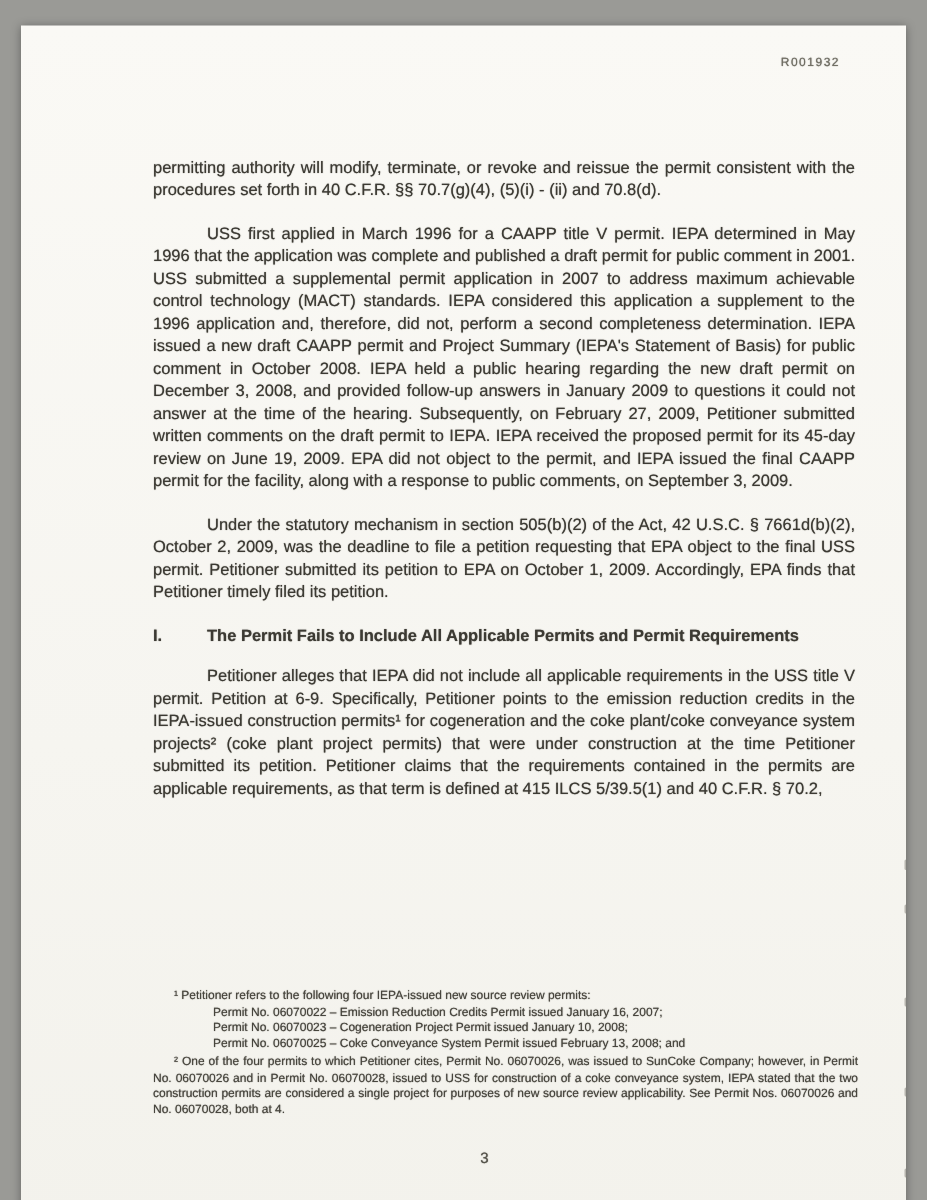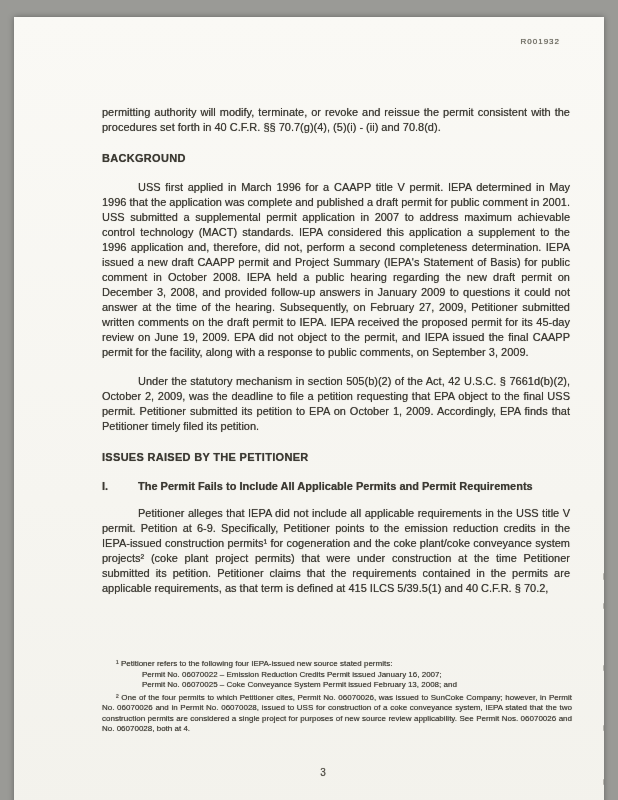--- a/index.html
+++ b/index.html
@@ -88,41 +88,40 @@
 <body>
 
 <div class="page">
 
   <div class="doc-ref scan-text">R001932</div>
 
   <div class="content scan-text">
 
     <p class="para">permitting authority will modify, terminate, or revoke and reissue the permit consistent with the procedures set forth in 40 C.F.R. §§ 70.7(g)(4), (5)(i) - (ii) and 70.8(d).</p>
 
-    <div class="heading">BACKGROUND</div>
 
     <p class="para indent">USS first applied in March 1996 for a CAAPP title V permit. IEPA determined in May 1996 that the application was complete and published a draft permit for public comment in 2001. USS submitted a supplemental permit application in 2007 to address maximum achievable control technology (MACT) standards. IEPA considered this application a supplement to the 1996 application and, therefore, did not, perform a second completeness determination. IEPA issued a new draft CAAPP permit and Project Summary (IEPA's Statement of Basis) for public comment in October 2008. IEPA held a public hearing regarding the new draft permit on December 3, 2008, and provided follow-up answers in January 2009 to questions it could not answer at the time of the hearing. Subsequently, on February 27, 2009, Petitioner submitted written comments on the draft permit to IEPA. IEPA received the proposed permit for its 45-day review on June 19, 2009. EPA did not object to the permit, and IEPA issued the final CAAPP permit for the facility, along with a response to public comments, on September 3, 2009.</p>
 
     <p class="para indent">Under the statutory mechanism in section 505(b)(2) of the Act, 42 U.S.C. § 7661d(b)(2), October 2, 2009, was the deadline to file a petition requesting that EPA object to the final USS permit. Petitioner submitted its petition to EPA on October 1, 2009. Accordingly, EPA finds that Petitioner timely filed its petition.</p>
 
-    <div class="heading">ISSUES RAISED BY THE PETITIONER</div>
 
     <div class="issue-line">
       <span class="issue-num">I.</span>
       <span class="issue-title">The Permit Fails to Include All Applicable Permits and Permit Requirements</span>
     </div>
 
 
     <p class="para indent">Petitioner alleges that IEPA did not include all applicable requirements in the USS title V permit. Petition at 6-9. Specifically, Petitioner points to the emission reduction credits in the IEPA-issued construction permits¹ for cogeneration and the coke plant/coke conveyance system projects² (coke plant project permits) that were under construction at the time Petitioner submitted its petition. Petitioner claims that the requirements contained in the permits are applicable requirements, as that term is defined at 415 ILCS 5/39.5(1) and 40 C.F.R. § 70.2,</p>
 
   </div>
 
   <div class="footnotes scan-text">
-    <p class="fn-intro">¹ Petitioner refers to the following four IEPA-issued new source stated permits:</p>
+    <p class="fn-intro">¹ Petitioner refers to the following four IEPA-issued new source review permits:</p>
     <p class="fn-line">Permit No. 06070022 – Emission Reduction Credits Permit issued January 16, 2007;</p>
+    <p class="fn-line">Permit No. 06070023 – Cogeneration Project Permit issued January 10, 2008;</p>
     <p class="fn-line">Permit No. 06070025 – Coke Conveyance System Permit issued February 13, 2008; and</p>
     <p class="fn2">² One of the four permits to which Petitioner cites, Permit No. 06070026, was issued to SunCoke Company; however, in Permit No. 06070026 and in Permit No. 06070028, issued to USS for construction of a coke conveyance system, IEPA stated that the two construction permits are considered a single project for purposes of new source review applicability. See Permit Nos. 06070026 and No. 06070028, both at 4.</p>
   </div>
 
   <div class="page-number scan-text">3</div>
 
   <div class="artifact" style="left:589px; top:556px; height:7px;"></div>
   <div class="artifact" style="left:589px; top:586px; height:6px;"></div>
   <div class="artifact" style="left:590px; top:616px; height:7px;"></div>
   <div class="artifact" style="left:589px; top:648px; height:6px;"></div>

